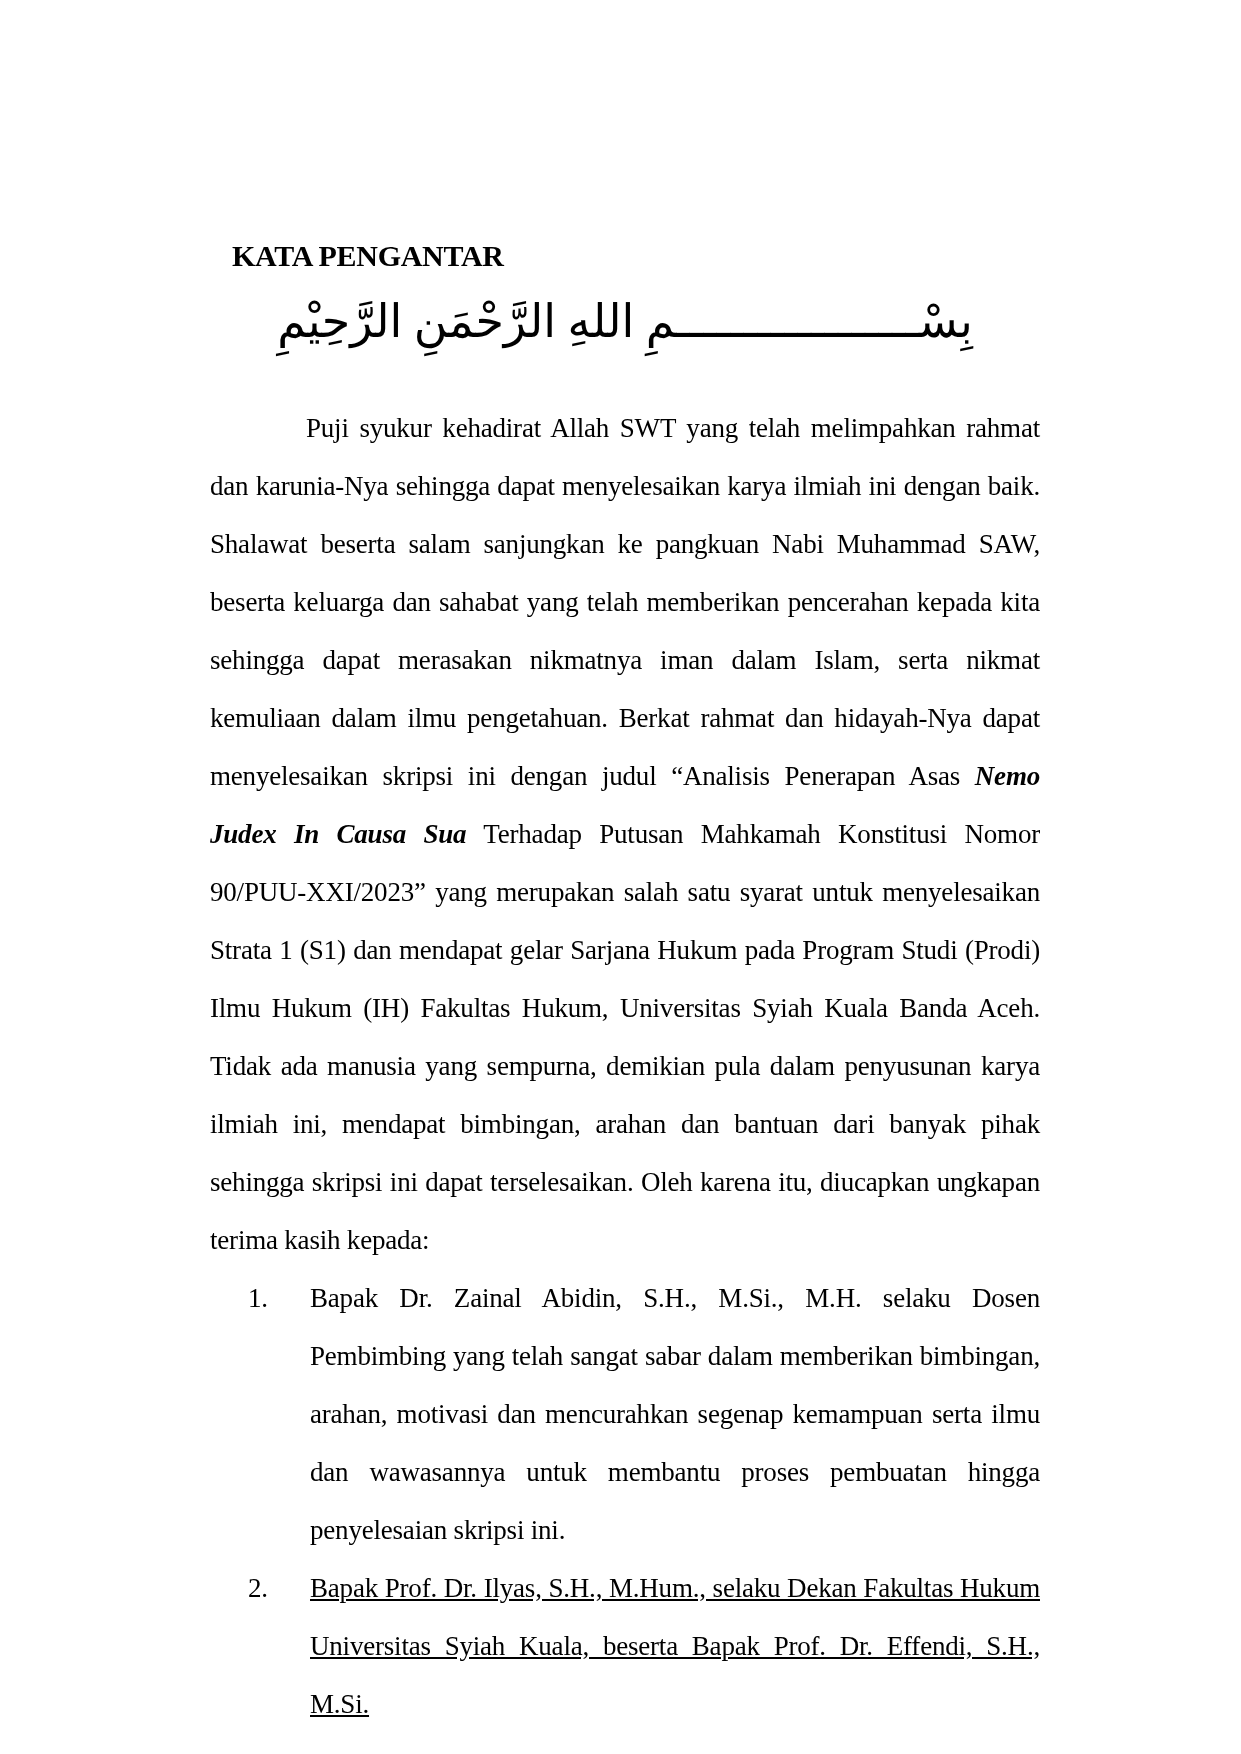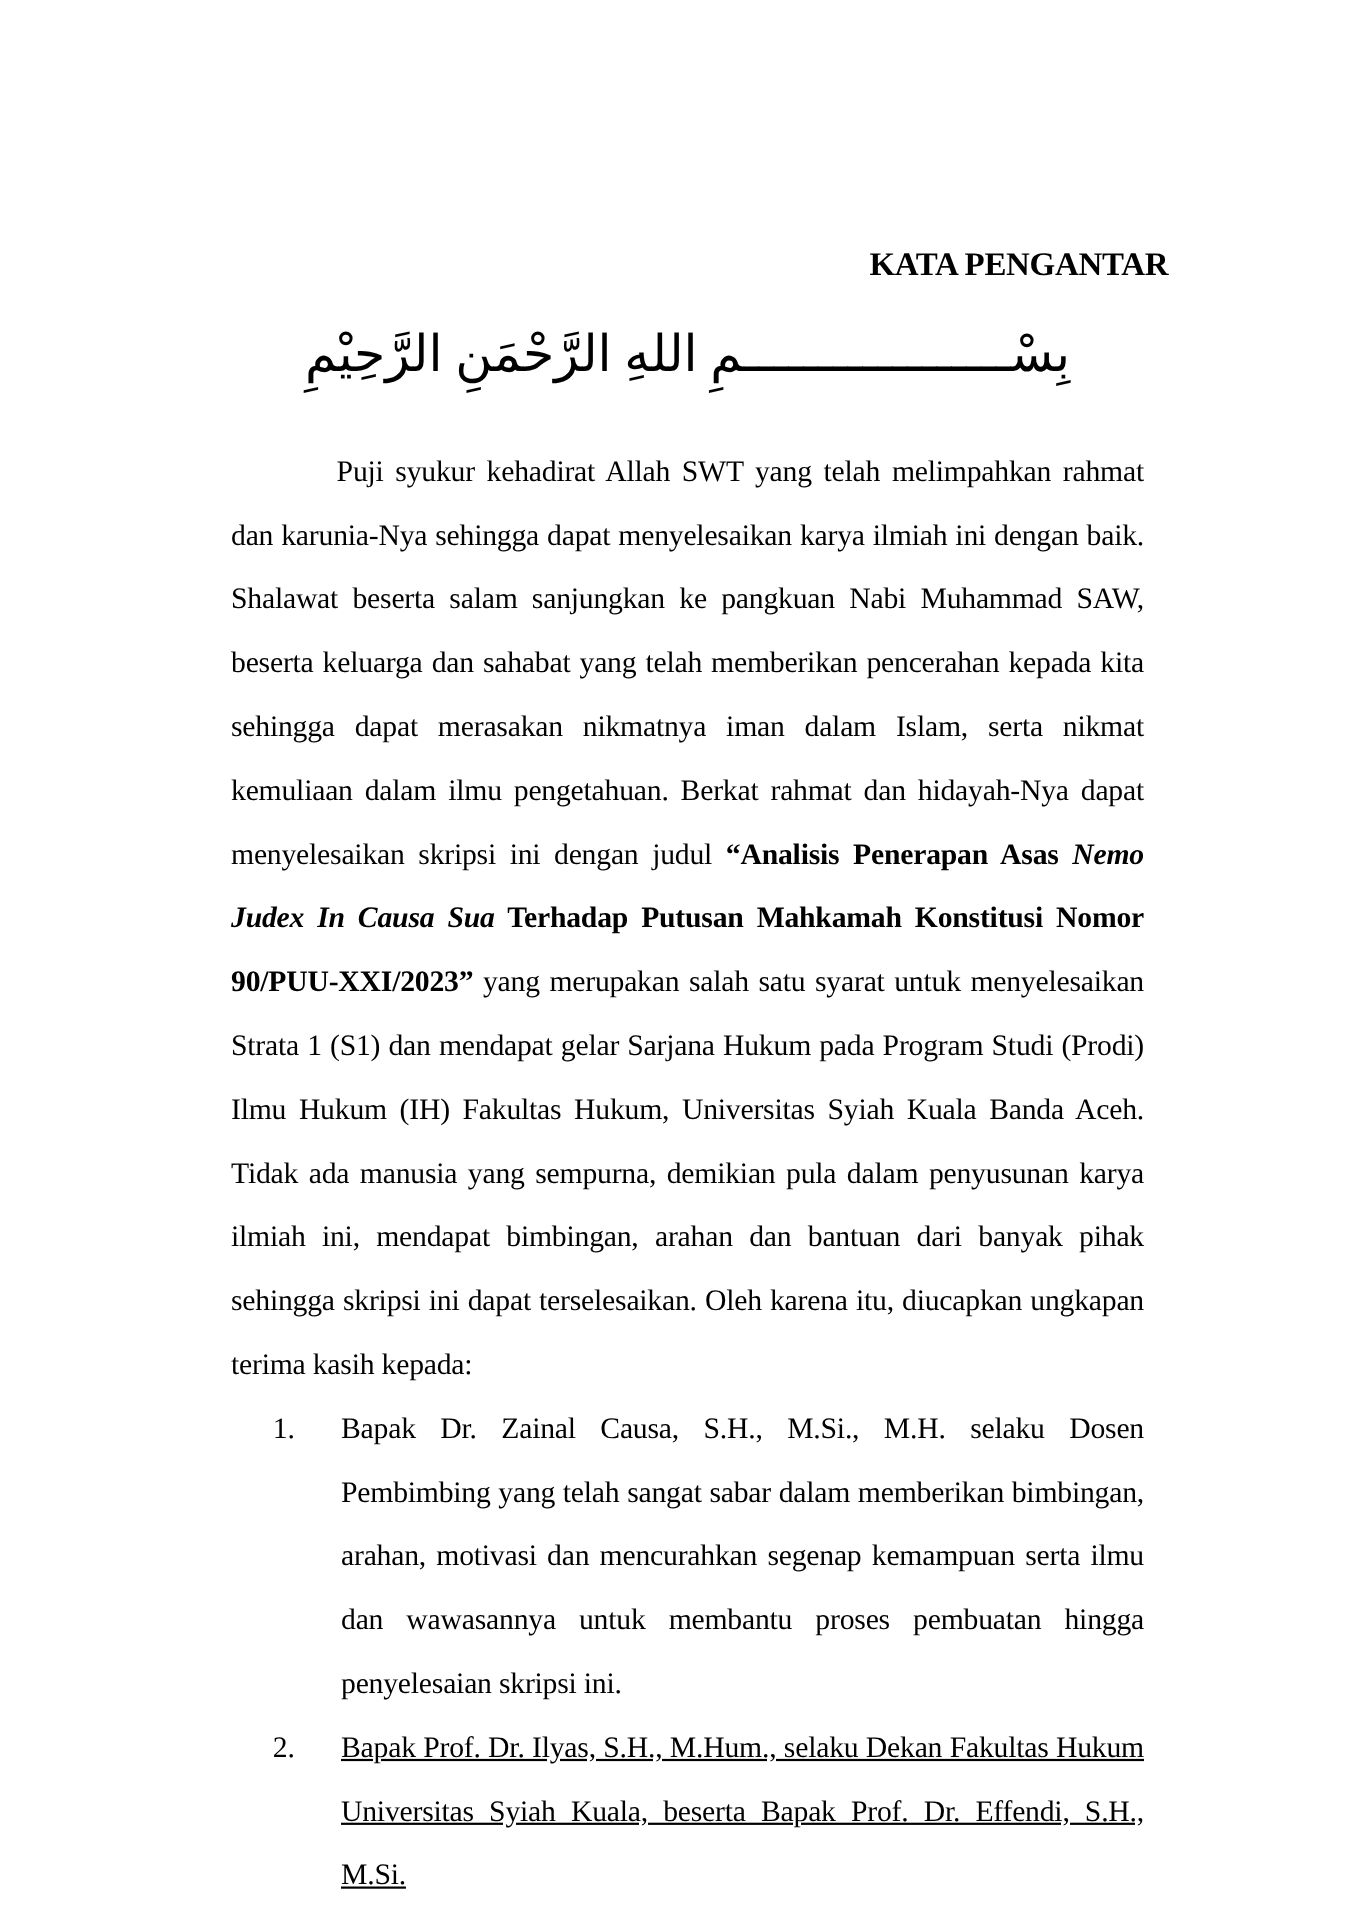--- a/index.html
+++ b/index.html
@@ -12,24 +12,24 @@
     width: 1241px;
     height: 1754px;
     background: #ffffff;
     color: #000000;
     font-family: "Liberation Serif", serif;
     overflow: hidden;
   }
   .doc-title {
     position: absolute;
     left: 210px;
-    top: 224px;
+    top: 239px;
     width: 830px;
     margin: 0;
-    text-align: right;
+    text-align: left;
     font-size: 30px;
     font-weight: bold;
     letter-spacing: -0.3px;
     transform: translateX(22px);
     line-height: 34px;
   }
   .bismillah {
     position: absolute;
     left: 210px;
     top: 272px;
@@ -48,21 +48,21 @@
     font-size: 27px;
     line-height: 58px;
     letter-spacing: -0.2px;
     text-align: justify;
   }
   .body-par {
     margin: 0;
     text-indent: 96px;
     text-align: justify;
   }
-  .run-b  { font-weight: bold; }
+  .run-b  { font-weight: normal; }
   .run-bi { font-weight: bold; font-style: italic; }
   .ack-list {
     margin: 0;
     padding: 0;
     list-style: none;
   }
   .ack-item { display: flex; }
   .ack-num {
     flex: none;
     width: 62px;
@@ -92,21 +92,21 @@
   <h1 class="doc-title">KATA PENGANTAR</h1>
 
   <div class="bismillah">بِسْــــــــــــــــــمِ اللهِ الرَّحْمَنِ الرَّحِيْمِ</div>
 
   <div class="flow">
     <p class="body-par" id="opening-paragraph"><span>Puji syukur kehadirat Allah SWT yang telah melimpahkan rahmat dan karunia-Nya sehingga dapat menyelesaikan karya ilmiah ini dengan baik. Shalawat beserta salam sanjungkan ke pangkuan Nabi Muhammad SAW, beserta keluarga dan sahabat yang telah memberikan pencerahan kepada kita sehingga dapat merasakan nikmatnya iman dalam Islam, serta nikmat kemuliaan dalam ilmu pengetahuan. Berkat rahmat dan hidayah-Nya dapat menyelesaikan skripsi ini dengan judul </span><span class="run-b">“Analisis Penerapan Asas </span><span class="run-bi">Nemo Judex In Causa Sua</span><span class="run-b"> Terhadap Putusan Mahkamah Konstitusi Nomor 90/PUU-XXI/2023”</span><span> yang merupakan salah satu syarat untuk menyelesaikan Strata 1 (S1) dan mendapat gelar Sarjana Hukum pada Program Studi (Prodi) Ilmu Hukum (IH) Fakultas Hukum, Universitas Syiah Kuala Banda Aceh. Tidak ada manusia yang sempurna, demikian pula dalam penyusunan karya ilmiah ini, mendapat bimbingan, arahan dan bantuan dari banyak pihak sehingga skripsi ini dapat terselesaikan. Oleh karena itu, diucapkan ungkapan terima kasih kepada:</span></p>
 
     <ol class="ack-list" id="ack-list">
         <li class="ack-item">
           <span class="ack-num">1.</span>
-          <div class="ack-text">Bapak Dr. Zainal Causa, S.H., M.Si., M.H. selaku Dosen Pembimbing yang telah sangat sabar dalam memberikan bimbingan, arahan, motivasi dan mencurahkan segenap kemampuan serta ilmu dan wawasannya untuk membantu proses pembuatan hingga penyelesaian skripsi ini.</div>
+          <div class="ack-text">Bapak Dr. Zainal Abidin, S.H., M.Si., M.H. selaku Dosen Pembimbing yang telah sangat sabar dalam memberikan bimbingan, arahan, motivasi dan mencurahkan segenap kemampuan serta ilmu dan wawasannya untuk membantu proses pembuatan hingga penyelesaian skripsi ini.</div>
         </li>
         <li class="ack-item">
           <span class="ack-num">2.</span>
           <div class="ack-text">Bapak Prof. Dr. Ilyas, S.H., M.Hum., selaku Dekan Fakultas Hukum Universitas Syiah Kuala, beserta Bapak Prof. Dr. Effendi, S.H., M.Si.</div>
         </li>
       </ol>
   </div>
 
 
 </div>

